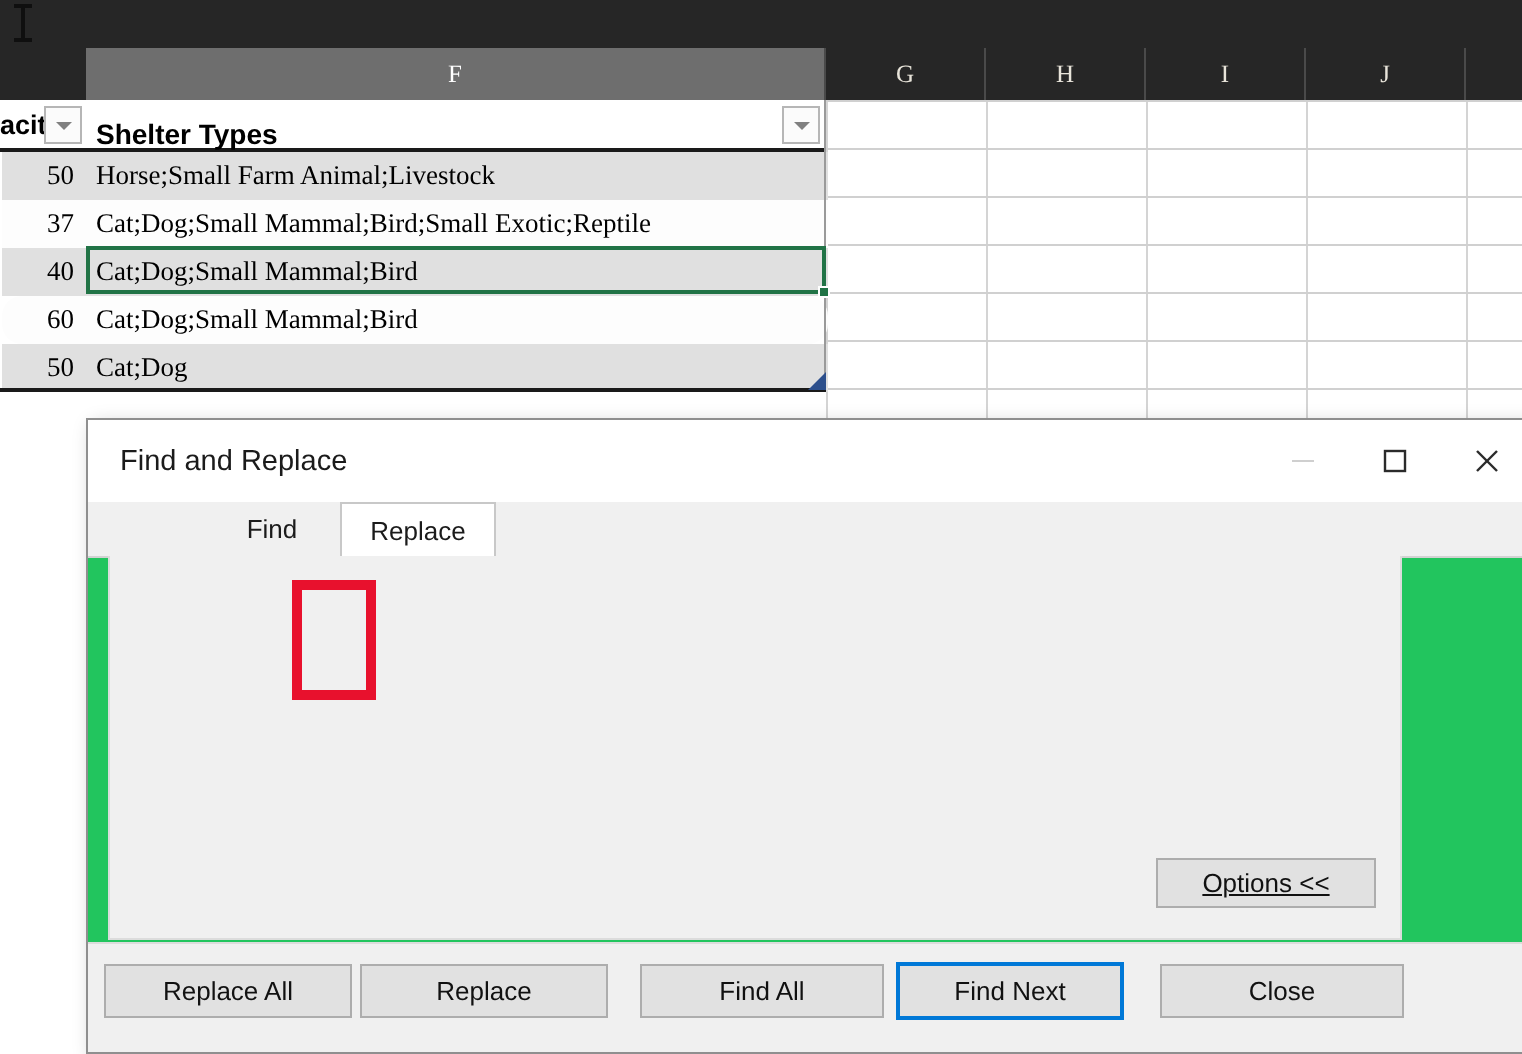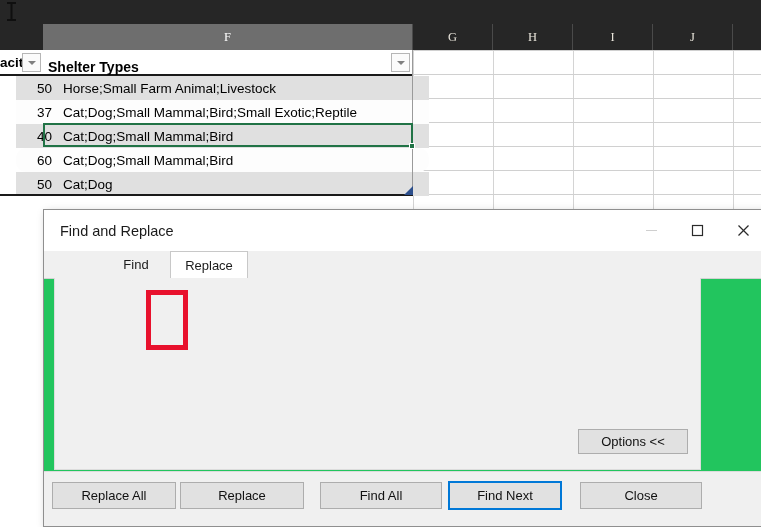--- a/index.html
+++ b/index.html
@@ -30,24 +30,24 @@
     border-right: 1px solid #4a4a4a;
     font-family: "Liberation Serif", serif;
   }
   .colhdr.selected { background: #6e6e6e; color: #ffffff; }
 
   
   .gridline-v { position: absolute; top: 50px; bottom: 0; width: 1px; background: #d4d4d4; }
   .gridline-h { position: absolute; height: 1px; background: #d0d0d0; }
 
   .rowband {
-    position: absolute; left: 16px; height: 24px;
+    position: absolute; left: 1px; height: 24px;
     display: flex; align-items: center;
     font-size: 13.5px; color: #000;
-    font-family: Liberation Sans, sans-serif;
+    font-family: Liberation Serif, serif;
   }
   .rowband .cap {
     width: 42px; text-align: right; padding-right: 6px;
     font-size: 13.5px;
   }
   .rowband .val { padding-left: 5px; white-space: nowrap; }
 
   .tblhdr {
     position: absolute; left: 0; top: 50px; width: 412px; height: 26px;
     background: #ffffff; display: flex; align-items: center;
@@ -327,21 +327,21 @@
     </div>
 
     <div class="btn white" style="left:428px;top:287px;width:110px;height:25px;">
       <span>No Format Set</span>
     </div>
     <div class="btn" style="left:550px;top:287px;width:94px;height:25px;">
       <span>Format...</span>
       <span class="split-arrow"></span>
     </div>
 
-    <div class="btn" style="left:534px;top:219px;width:110px;height:25px;">
+    <div class="btn" style="left:534px;top:219px;width:110px;height:25px;text-decoration:underline;">
       <span>Options &lt;&lt;</span>
     </div>
 
     <div class="dlg-footer"></div>
     <div class="btn" style="left:8px;top:272px;width:124px;height:27px;">
       <span>Replace All</span>
     </div>
     <div class="btn" style="left:136px;top:272px;width:124px;height:27px;">
       <span>Replace</span>
     </div>

